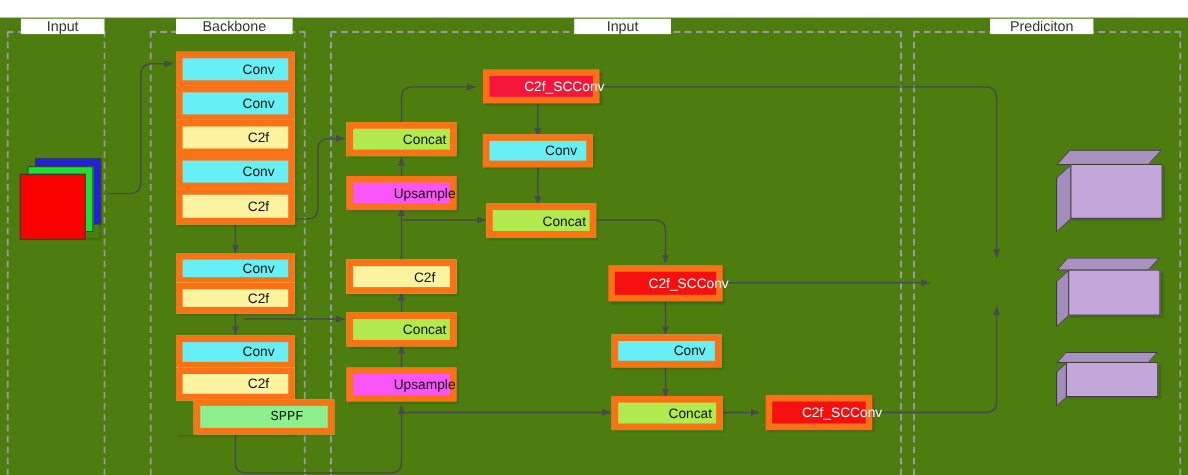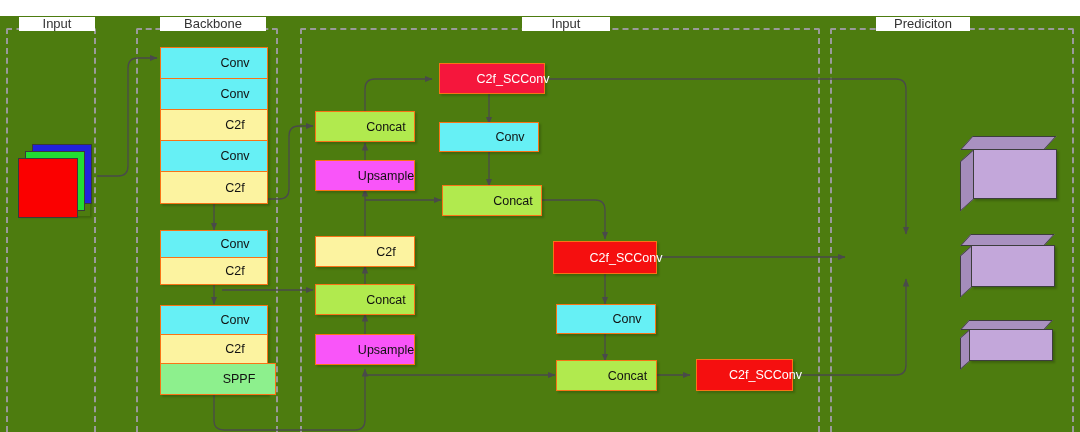--- a/index.html
+++ b/index.html
@@ -1,20 +1,20 @@
 <!DOCTYPE html>
 <html><head>
 <meta charset="utf-8">
 <style>
   html,body{margin:0;padding:0;background:#ffffff;}
   body{font-family:"Liberation Sans",sans-serif;}
   #canvas{position:relative;width:1080px;height:432px;background:#4d7c0f;overflow:hidden;margin-top:16px;}
   .section{position:absolute;border:2px dashed #9a9a9a;border-radius:2px;box-sizing:border-box;}
   .section-title{position:absolute;background:#ffffff;color:#333333;font-size:13px;line-height:14px;text-align:center;padding:0 6px;white-space:nowrap;}
-  .node{position:absolute;box-sizing:border-box;border:1px solid #f97316;display:flex;align-items:center;justify-content:center;font-size:12.5px;color:#111111;white-space:nowrap;box-shadow:2px 2px 2px rgba(0,0,0,0.18);padding-left:42px;}
+  .node{position:absolute;box-sizing:border-box;border:6px solid #f97316;display:flex;align-items:center;justify-content:center;font-size:12.5px;color:#111111;white-space:nowrap;box-shadow:2px 2px 2px rgba(0,0,0,0.18);padding-left:42px;}
   .node.sub{box-shadow:none;}
   .stack{position:absolute;box-shadow:2px 2px 2px rgba(0,0,0,0.18);}
   .c-conv{background:#66f0f5;}
   .c-c2f{background:#fcf3a0;}
   .c-sppf{background:#8df08d;}
   .c-concat{background:#b1ea4e;}
   .c-ups{background:#f955f9;}
   .c-scconv{background:#f5163c;color:#ffffff;}
   .c-scconv2{background:#f50f0f;color:#ffffff;}
   .c-detect{background:#f9599f;}
@@ -31,21 +31,21 @@
   <div class="section" style="left:6px;top:12px;width:90px;height:414px;"></div>
   <div class="section-title" style="left:19px;top:1px;width:64px;">Input</div>
 
   <div class="section" style="left:136px;top:12px;width:142px;height:414px;"></div>
   <div class="section-title" style="left:160px;top:1px;width:94px;">Backbone</div>
 
   <div class="section" style="left:300px;top:12px;width:520px;height:414px;"></div>
   <div class="section-title" style="left:522px;top:1px;width:76px;">Input</div>
 
   <div class="section" style="left:830px;top:12px;width:244px;height:414px;"></div>
-  <div class="section-title" style="left:876px;top:1px;width:82px;">Prediciton</div>
+  <div class="section-title" style="left:900px;top:1px;width:82px;">Prediciton</div>
 
   <svg class="wires" viewBox="0 0 1080 432">
     <defs>
       <marker id="ah" markerWidth="9" markerHeight="9" refX="7.5" refY="3.2" orient="auto" markerUnits="userSpaceOnUse">
         <path d="M0,0 L8,3.2 L0,6.4 z" fill="#4a4a4a"></path>
       </marker>
     </defs>
     <g fill="none" stroke="#4a4a4a" stroke-width="1.3">
 
       <path d="M97,160 L118,160 Q128,160 128,150 L128,52 Q128,42 138,42 L157,42" marker-end="url(#ah)"></path>
@@ -109,21 +109,21 @@
   </div>
 
   <div style="position:absolute;left:160px;top:214px;width:108px;height:54px;box-shadow:2px 2px 2px rgba(0,0,0,0.18);">
     <div class="node sub c-conv" style="left:0;top:0;width:108px;height:28px;">Conv</div>
     <div class="node sub c-c2f" style="left:0;top:27px;width:108px;height:28px;">C2f</div>
   </div>
 
   <div style="position:absolute;left:160px;top:289px;width:108px;height:90px;box-shadow:2px 2px 2px rgba(0,0,0,0.18);">
     <div class="node sub c-conv" style="left:0;top:0;width:108px;height:30px;">Conv</div>
     <div class="node sub c-c2f" style="left:0;top:29px;width:108px;height:30px;">C2f</div>
-    <div class="node sub c-sppf" style="left:0;top:58px;width:116px;height:32px;">SPPF</div>
+    <div class="node sub c-sppf" style="left:16px;top:58px;width:128px;height:32px;font-family:Liberation Mono, monospace;">SPPF</div>
   </div>
 
   <div class="node c-concat" style="left:315px;top:95px;width:100px;height:31px;">Concat</div>
   <div class="node c-ups" style="left:315px;top:144px;width:100px;height:31px;">Upsample</div>
   <div class="node c-c2f" style="left:315px;top:220px;width:100px;height:31px;">C2f</div>
   <div class="node c-concat" style="left:315px;top:268px;width:100px;height:31px;">Concat</div>
   <div class="node c-ups" style="left:315px;top:318px;width:100px;height:31px;">Upsample</div>
 
   <div class="node c-scconv" style="left:439px;top:47px;width:106px;height:31px;">C2f_SCConv</div>
   <div class="node c-conv" style="left:439px;top:106px;width:100px;height:30px;">Conv</div>

